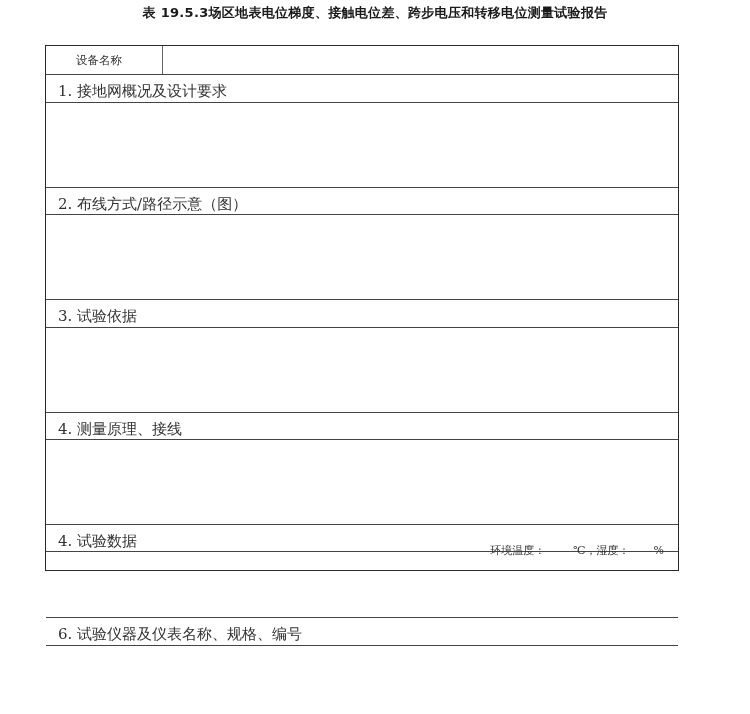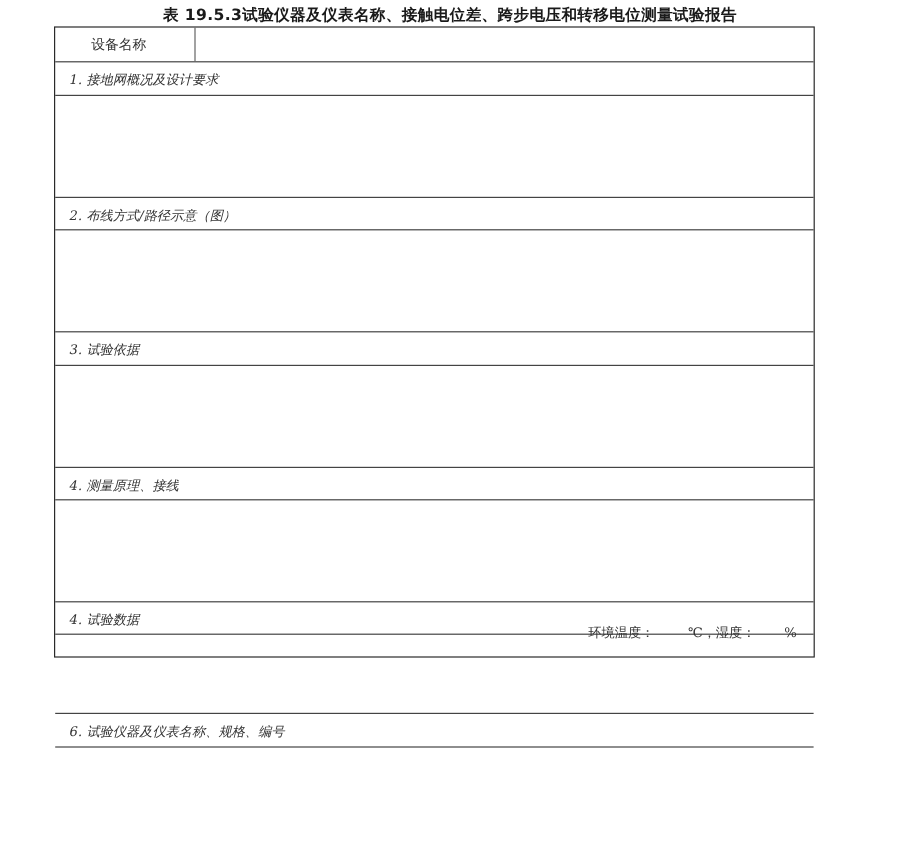--- a/index.html
+++ b/index.html
@@ -9,53 +9,52 @@
     color: #222;
   }
   .title {
     position: absolute; left: 0; top: 4px; width: 750px;
     text-align: center; font-size: 13px; font-weight: bold;
     font-family: "DejaVu Sans", "Liberation Sans", sans-serif;
     letter-spacing: 0.3px; color: #1a1a1a;
   }
   .title .num { }
   .table {
-    position: absolute; left: 45px; top: 22px; width: 634px; height: 526px;
+    position: absolute; left: 45px; top: 45px; width: 634px; height: 526px;
     border: 1.5px solid #2a2a2a; box-sizing: border-box;
   }
   .row {
     position: absolute; left: 0; right: 0; box-sizing: border-box;
     border-bottom: 1.2px solid #444;
   }
   .row.last { border-bottom: none; }
   .label {
-    position: absolute; left: 12px; font-size: 11px; color: #333;
+    position: absolute; left: 12px; font-size: 15px; color: #333;
     white-space: nowrap;
-    font-style: italic;
   }
   .name-cell {
     position: absolute; left: 0; top: 0; width: 117px; height: 100%;
     border-right: 1px solid #666; box-sizing: border-box;
   }
   .name-cell span {
     position: absolute; left: 30px; top: 7px; font-size: 11.5px; color: #333;
   }
   .env {
     position: absolute; right: 14px; font-size: 11px; color: #333;
     white-space: nowrap;
   }
   .env span { display: inline-block; }
   .gap1 { width: 28px; }
   .gap2 { width: 24px; }
 </style>
 </head>
 <body>
 
 <div class="title">
-  <span class="num">表 19.5.3</span><span>试验仪器及仪表名称、接触电位差、跨步电压和转移电位测量试验报告</span>
+  <span class="num">表 19.5.3</span><span>场区地表电位梯度、接触电位差、跨步电压和转移电位测量试验报告</span>
 </div>
 
 <div class="table">
 
   <div class="row" style="top:0; height:29px;">
     <div class="name-cell">
       <span>设备名称</span>
     </div>
     <div style="position:absolute; left:118px; right:0; top:0; bottom:0;"></div>
   </div>

